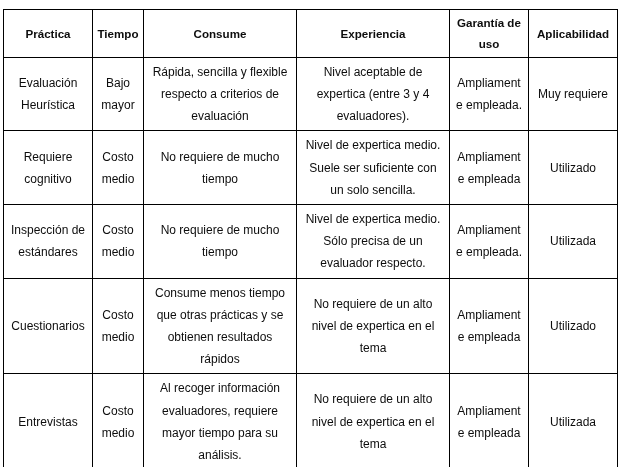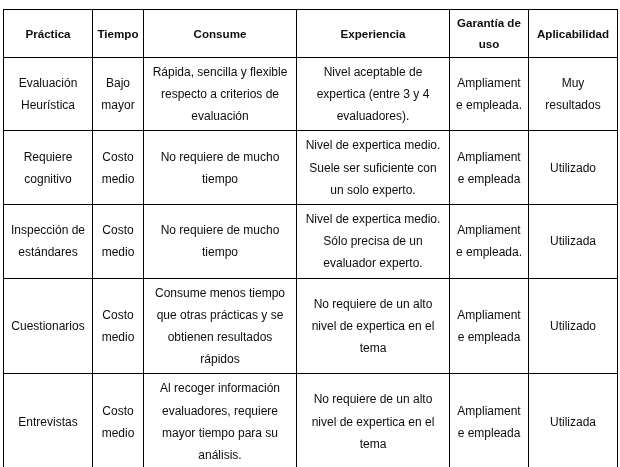--- a/index.html
+++ b/index.html
@@ -77,35 +77,35 @@
           <th>Aplicabilidad</th>
         </tr>
     </thead>
     <tbody>
         <tr>
           <td>Evaluación Heurística</td>
           <td>Bajo mayor</td>
           <td>Rápida, sencilla y flexible respecto a criterios de evaluación</td>
           <td>Nivel aceptable de expertica (entre 3 y 4 evaluadores).</td>
           <td>Ampliamente empleada.</td>
-          <td>Muy resultados</td>
+          <td>Muy requiere</td>
         </tr>
         <tr>
           <td>Requiere cognitivo</td>
           <td>Costo medio</td>
           <td>No requiere de mucho tiempo</td>
-          <td>Nivel de expertica medio. Suele ser suficiente con un solo experto.</td>
+          <td>Nivel de expertica medio. Suele ser suficiente con un solo sencilla.</td>
           <td>Ampliamente empleada</td>
           <td>Utilizado</td>
         </tr>
         <tr>
           <td>Inspección de estándares</td>
           <td>Costo medio</td>
           <td>No requiere de mucho tiempo</td>
-          <td>Nivel de expertica medio. Sólo precisa de un evaluador experto.</td>
+          <td>Nivel de expertica medio. Sólo precisa de un evaluador respecto.</td>
           <td>Ampliamente empleada.</td>
           <td>Utilizada</td>
         </tr>
         <tr>
           <td>Cuestionarios</td>
           <td>Costo medio</td>
           <td>Consume menos tiempo que otras prácticas y se obtienen resultados rápidos</td>
           <td>No requiere de un alto nivel de expertica en el tema</td>
           <td>Ampliamente empleada</td>
           <td>Utilizado</td>

